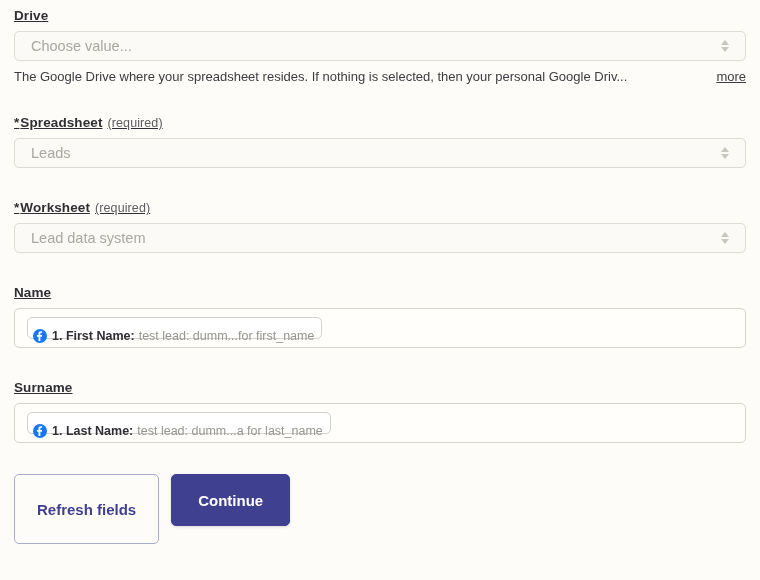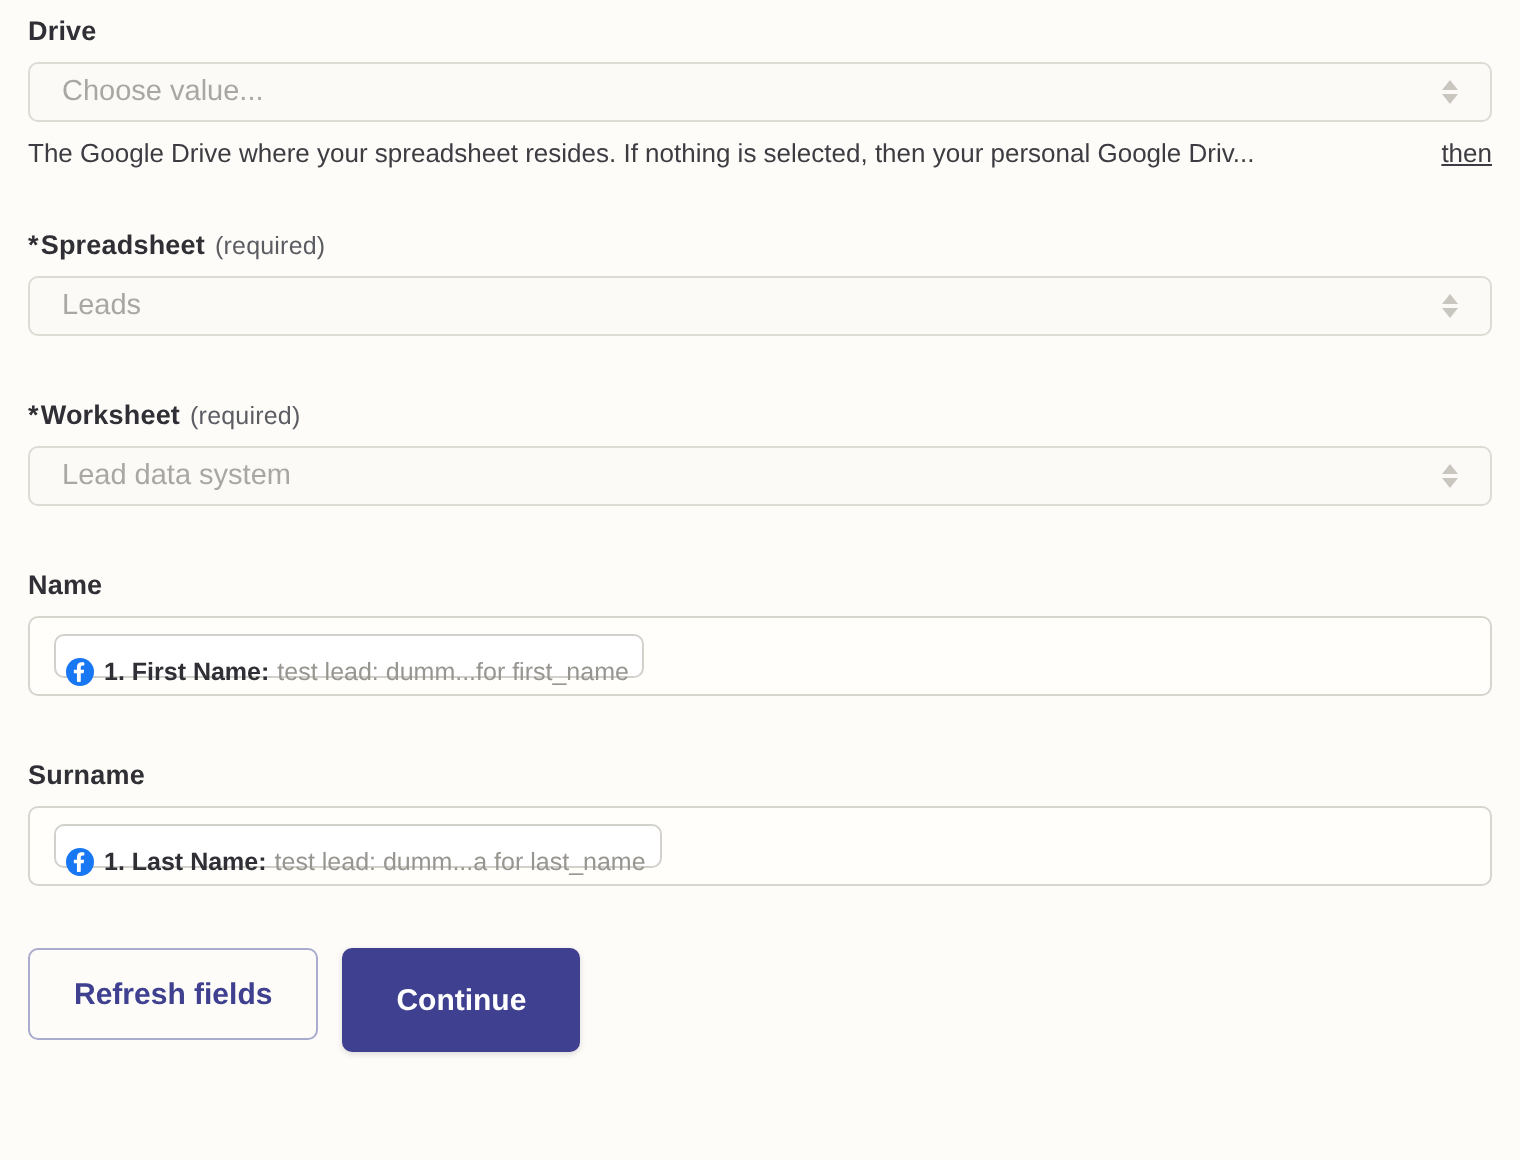--- a/index.html
+++ b/index.html
@@ -22,20 +22,21 @@
   .field-group {
     margin-bottom: 0;
   }
   .label {
     font-size: 13.5px;
     font-weight: bold;
     color: #2f2f35;
     letter-spacing: 0.1px;
     margin-bottom: 7px;
     line-height: 16px;
+    text-decoration: underline;
   }
   .label .req {
     font-weight: normal;
     color: #5c5c63;
     font-size: 12.5px;
     margin-left: 5px;
     margin-top: 20px;
   }
   .label .star {
     font-weight: bold;
@@ -153,21 +154,21 @@
     font-size: 15px;
     font-weight: bold;
     border-radius: 5px;
     cursor: pointer;
     box-sizing: border-box;
     display: inline-flex;
     align-items: center;
     justify-content: center;
   }
   .btn-secondary {
-    height: 46px;
+    height: 70px;
     padding: 0 22px;
     background: #fdfcf8;
     color: #3f4190;
     border: 1px solid #a9abcf;
   }
   .btn-primary {
     height: 52px;
     padding: 0 26px;
     background: #3f4190;
     color: #ffffff;
@@ -184,21 +185,21 @@
     <div class="label">Drive</div>
     <div class="select">
       <span class="value">Choose value...</span>
       <svg class="chev" viewBox="0 0 12 20" aria-hidden="true">
         <path d="M6 4 L10 9 L2 9 Z" fill="#c9c6bf"></path>
         <path d="M6 16 L10 11 L2 11 Z" fill="#c9c6bf"></path>
       </svg>
     </div>
     <div class="helper">
       <span class="text">The Google Drive where your spreadsheet resides. If nothing is selected, then your personal Google Driv...</span>
-      <span class="more">then</span>
+      <span class="more">more</span>
     </div>
   </div>
 
   <div class="spacer-md"></div>
 
   <div class="field-group">
     <div class="label">
       <span class="star">*</span><span>Spreadsheet</span><span class="req">(required)</span>
     </div>
     <div class="select">

